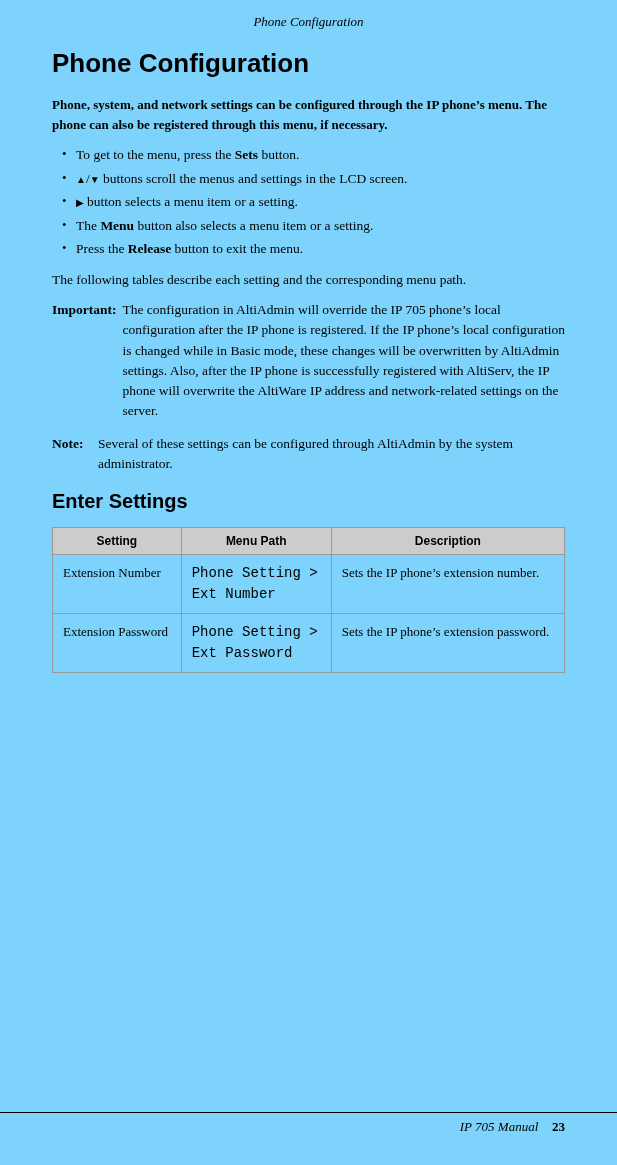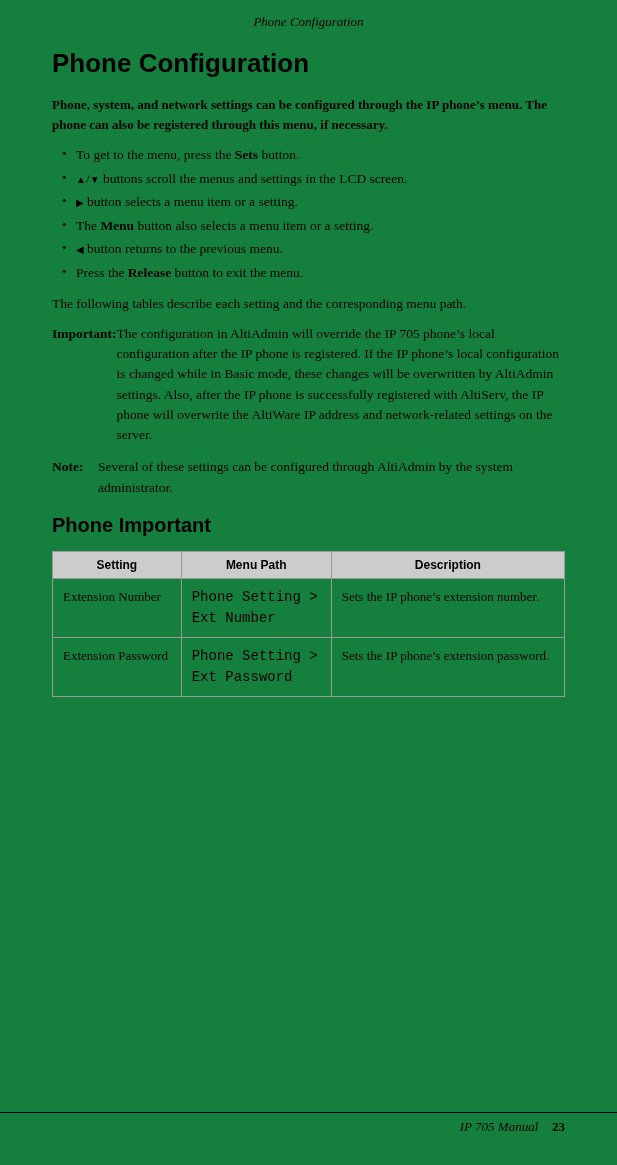--- a/index.html
+++ b/index.html
@@ -14,21 +14,21 @@
       color: #000;
       background: #fff;
       width: 617px;
       min-height: 1165px;
       padding: 0;
     }
 
     .page-container {
       width: 617px;
       min-height: 1165px;
-      background: #15803d;
+      background: #7dd3fc;
       position: relative;
     }
 
     .header-bar {
       text-align: center;
       font-size: 13px;
       font-style: italic;
       padding: 14px 40px 8px 40px;
       border-bottom: none;
     }
@@ -88,21 +88,21 @@
     }
 
     .following-text {
       font-size: 13.5px;
       line-height: 1.5;
       margin-bottom: 10px;
     }
 
     .important-block {
       display: flex;
-      gap: 0;
+      gap: 6px;
       margin-bottom: 12px;
       font-size: 13.5px;
       line-height: 1.5;
     }
 
     .important-label {
       font-weight: bold;
       font-size: 13.5px;
       white-space: nowrap;
       flex-shrink: 0;
@@ -238,40 +238,37 @@
       <li>
         <span class="arrow-up"></span>/<span class="arrow-down"></span><span> buttons scroll the menus and settings in the LCD screen.</span>
       </li>
       <li>
         <span class="arrow-right"></span><span> button selects a menu item or a setting.</span>
       </li>
       <li>
         <span>The </span><strong>Menu</strong><span> button also selects a menu item or a setting.</span>
       </li>
       <li>
-        <span class="arrow-left"></span><span> button returns to the previous menu.</span>
-      </li>
-      <li>
         <span>Press the </span><strong>Release</strong><span> button to exit the menu.</span>
       </li>
     </ul>
 
     <p class="following-text">The following tables describe each setting and the corresponding menu path.</p>
 
     <div class="important-block">
       <span class="important-label">Important:</span>
       <span class="important-text">The configuration in AltiAdmin will override the IP 705 phone’s local configuration after the IP phone is registered. If the IP phone’s local configuration is changed while in Basic mode, these changes will be overwritten by AltiAdmin settings. Also, after the IP phone is successfully registered with AltiServ, the IP phone will overwrite the AltiWare IP address and network-related settings on the server.</span>
     </div>
 
     <div class="note-block">
       <span class="note-label">Note:</span>
       <span class="note-text">Several of these settings can be configured through AltiAdmin by the system administrator.</span>
     </div>
 
-    <div class="section-title">Phone Important</div>
+    <div class="section-title">Enter Settings</div>
 
     <table class="settings-table">
       <thead>
         <tr>
           <th>Setting</th>
           <th>Menu Path</th>
           <th>Description</th>
         </tr>
       </thead>
       <tbody>

